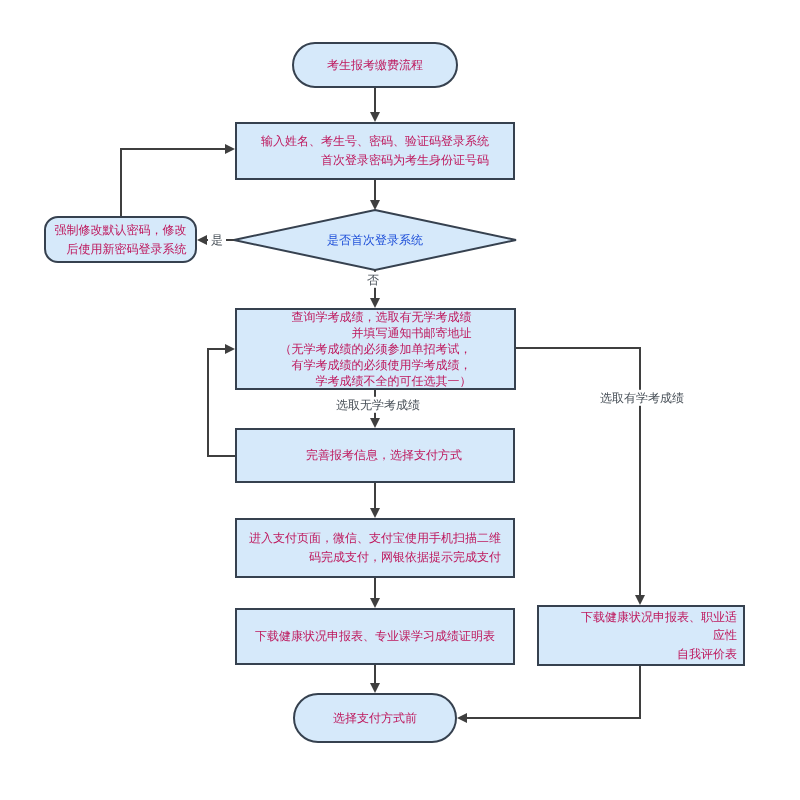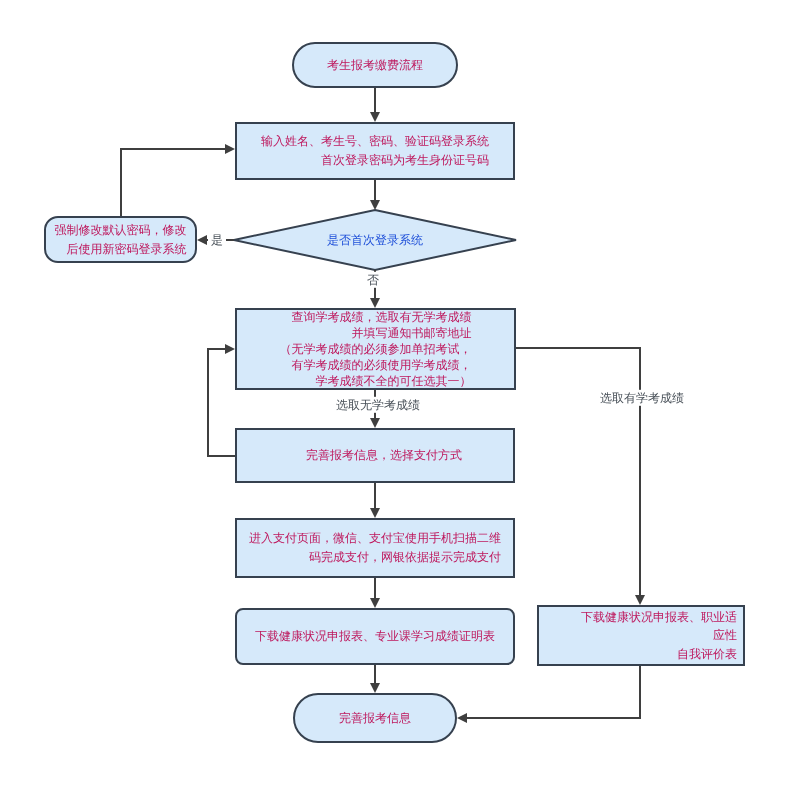--- a/index.html
+++ b/index.html
@@ -82,26 +82,26 @@
 并填写通知书邮寄地址
 （无学考成绩的必须参加单招考试，
 有学考成绩的必须使用学考成绩，
 学考成绩不全的可任选其一）</div>
 
   <div class="node" style="left:235px;top:428px;width:280px;height:55px;padding-left:24px;">完善报考信息，选择支付方式</div>
 
   <div class="node" style="left:235px;top:518px;width:280px;height:60px;">进入支付页面，微信、支付宝使用手机扫描二维
 码完成支付，网银依据提示完成支付</div>
 
-  <div class="node" style="left:235px;top:608px;width:280px;height:57px;border-radius:8px;">下载健康状况申报表、专业课学习成绩证明表</div>
+  <div class="node" style="left:235px;top:608px;width:280px;height:57px;">下载健康状况申报表、专业课学习成绩证明表</div>
 
   <div class="node" style="left:537px;top:605px;width:208px;height:61px;padding-left:35px;">下载健康状况申报表、职业适应性
 自我评价表</div>
 
-  <div class="node pill" style="left:293px;top:693px;width:164px;height:50px;border-radius:25px;">完善报考信息</div>
+  <div class="node pill" style="left:293px;top:693px;width:164px;height:50px;border-radius:25px;">选择支付方式前</div>
 
   <div class="edge-label" style="left:217px;top:240px;">是</div>
 
   <div class="edge-label" style="left:373px;top:280px;">否</div>
 
 
   <div class="edge-label" style="left:378px;top:405px;">选取无学考成绩</div>
 
   <div class="edge-label" style="left:642px;top:398px;">选取有学考成绩</div>
 

